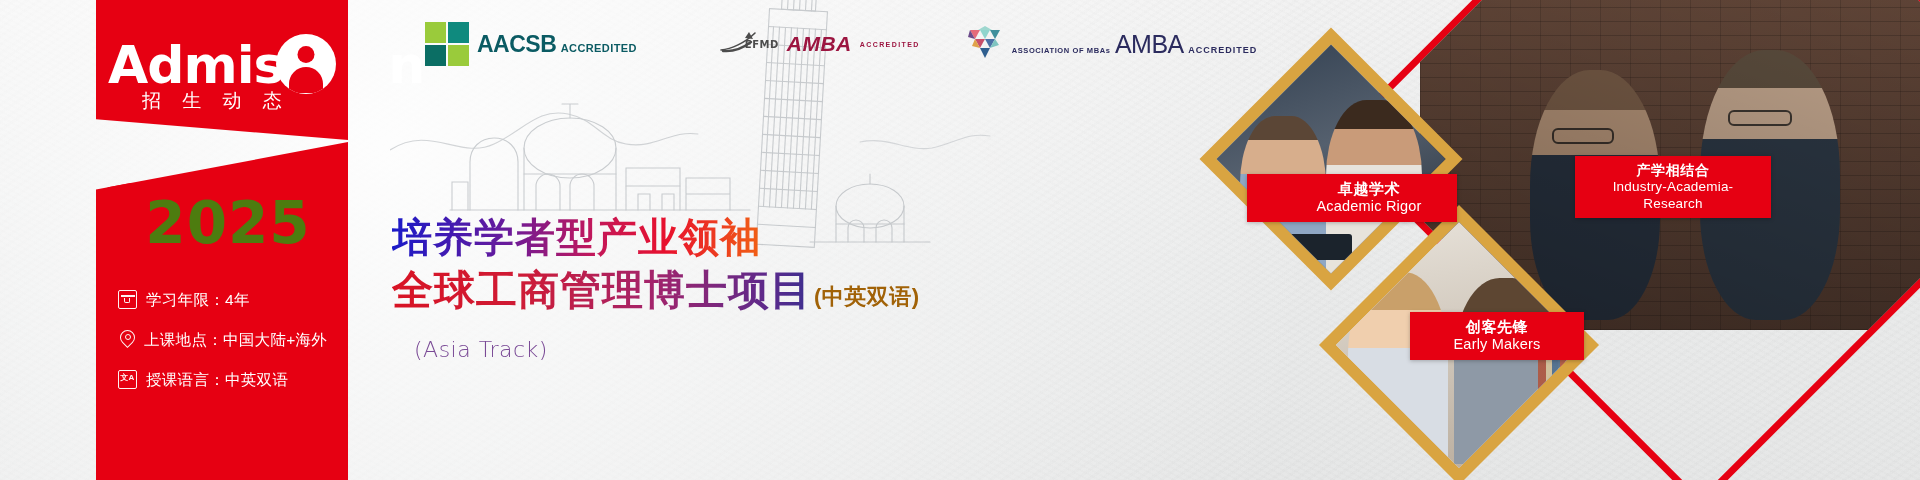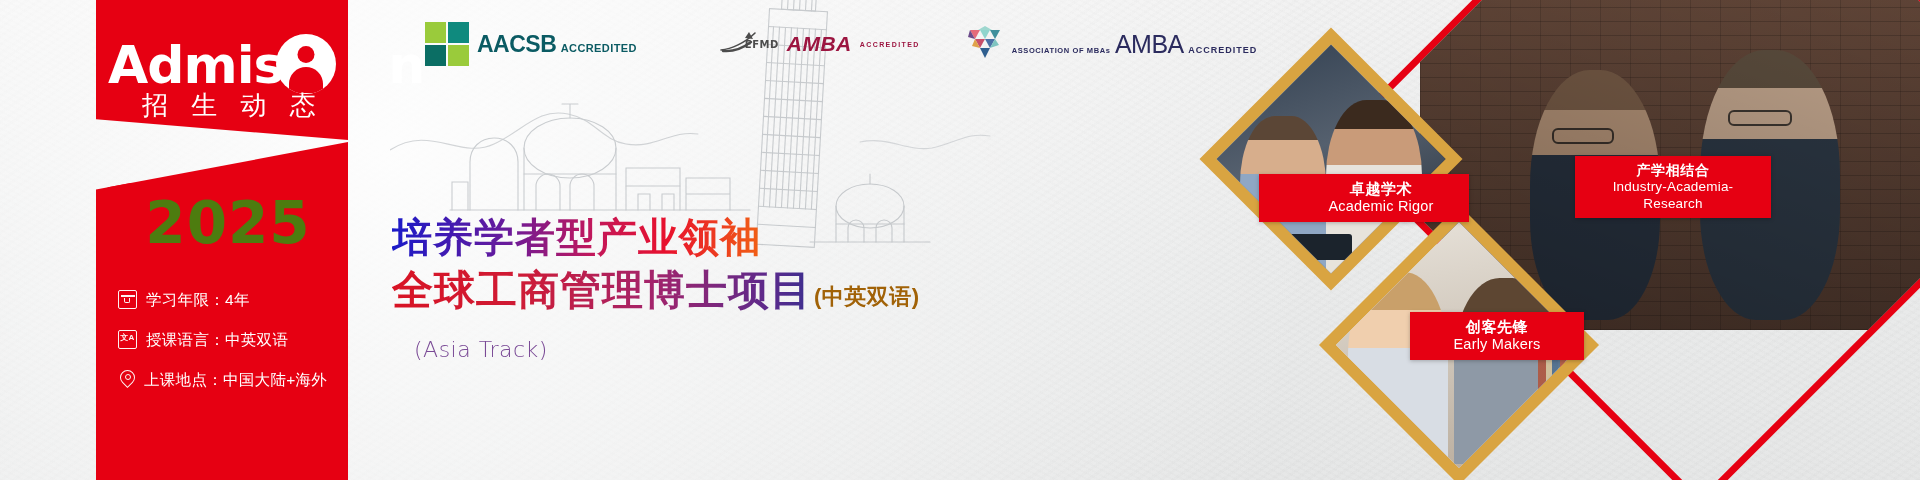--- a/index.html
+++ b/index.html
@@ -24,21 +24,21 @@
   .red-logo{position:absolute;left:96px;top:-8px;width:252px;height:148px;background:#e60012;
      clip-path:polygon(0 0,100% 0,100% 100%,0 86%);}
   .red-main{position:absolute;left:96px;top:142px;width:252px;height:340px;background:#e60012;
      clip-path:polygon(0 14%,100% 0,100% 100%,0 100%);}
   .red-main::before{content:"";position:absolute;left:0;top:12%;width:46px;height:40px;background:#e60012;
      border-top-left-radius:26px;}
 
   .admission{position:absolute;left:108px;top:34px;width:250px;height:62px;
      color:#fff;font-size:52px;font-weight:700;letter-spacing:-1px;line-height:62px;
      font-family:"DejaVu Sans","Liberation Sans",sans-serif;white-space:nowrap;}
-  .zhaosheng{position:absolute;left:142px;top:88px;color:#fff;font-size:26px;letter-spacing:8px;
+  .zhaosheng{position:absolute;left:142px;top:88px;color:#fff;font-size:19px;letter-spacing:8px;
      font-weight:500;white-space:nowrap;}
   .usericon{position:absolute;left:276px;top:34px;width:60px;height:60px;border-radius:50%;
      background:#fff;overflow:hidden;}
   .usericon .head{position:absolute;left:50%;top:12px;width:17px;height:17px;border-radius:50%;
      background:#e60012;transform:translateX(-50%);}
   .usericon .body{position:absolute;left:50%;top:33px;width:34px;height:26px;border-radius:17px 17px 0 0;
      background:#e60012;transform:translateX(-50%);}
 
   .year{position:absolute;left:108px;top:178px;width:240px;text-align:center;color:#4d7c0f;
      font-size:58px;font-weight:700;letter-spacing:1px;line-height:90px;
@@ -209,26 +209,26 @@
     <div class="zhaosheng">招 生 动 态</div>
 
     <div class="year">2025</div>
 
     <div class="facts">
       <div class="fact">
         <span class="fi box"></span>
         <span>学习年限：4年</span>
       </div>
       <div class="fact">
+        <span class="fi pin"></span>
+        <span>上课地点：中国大陆+海外</span>
+      </div>
+      <div class="fact">
         <span class="fi lang">文A</span>
         <span>授课语言：中英双语</span>
-      </div>
-      <div class="fact">
-        <span class="fi pin"></span>
-        <span>上课地点：中国大陆+海外</span>
       </div>
     </div>
   </div>
 
   <div class="accred">
 
     <div class="acc">
       <span class="aacsb-mark">
         <i></i>
           <i></i>
@@ -314,21 +314,21 @@
       <div class="ph" style="width:290px;height:250px;background:linear-gradient(170deg,#e9e4dc 0%,#cfc6ba 50%,#b9ac9c 100%);">
         <div style="position:absolute;left:34px;top:52px;width:100px;height:190px;
                     background:linear-gradient(180deg,#c9a06a 0 20%,#f0cfae 20% 40%,#d8dde4 40% 100%);border-radius:44% 44% 0 0;"></div>
         <div style="position:absolute;left:140px;top:58px;width:104px;height:186px;
                     background:linear-gradient(180deg,#5d4632 0 20%,#eac9a8 20% 40%,#8e99a6 40% 100%);border-radius:44% 44% 0 0;"></div>
         <div style="position:absolute;left:224px;top:140px;width:62px;height:110px;
                     background:repeating-linear-gradient(90deg,#b0563f 0 8px,#d8c49a 8px 14px,#4f6f8f 14px 22px);opacity:.9;"></div>
       </div>
     </div>
 
-    <div class="tag" style="left:99px;top:174px;width:148px;padding-left:48px;">
+    <div class="tag" style="left:87px;top:174px;width:148px;padding-left:48px;">
       <span class="cn">卓越学术</span>
       <span class="en">Academic Rigor</span>
     </div>
 
     <div class="tag" style="left:250px;top:312px;width:146px;">
       <span class="cn">创客先锋</span>
       <span class="en">Early Makers</span>
     </div>
 
     <div class="tag small" style="left:415px;top:156px;width:168px;">

